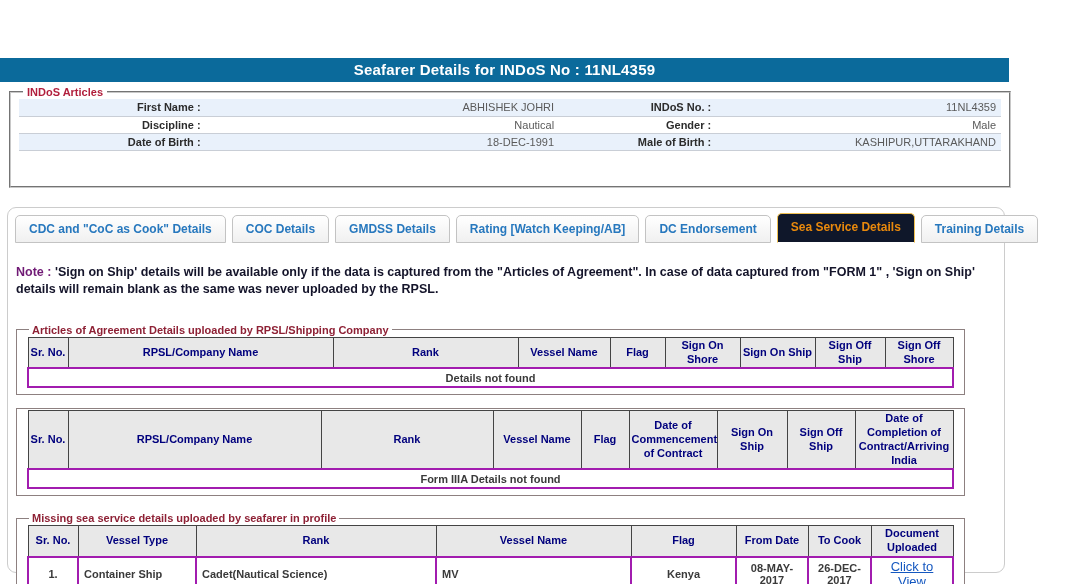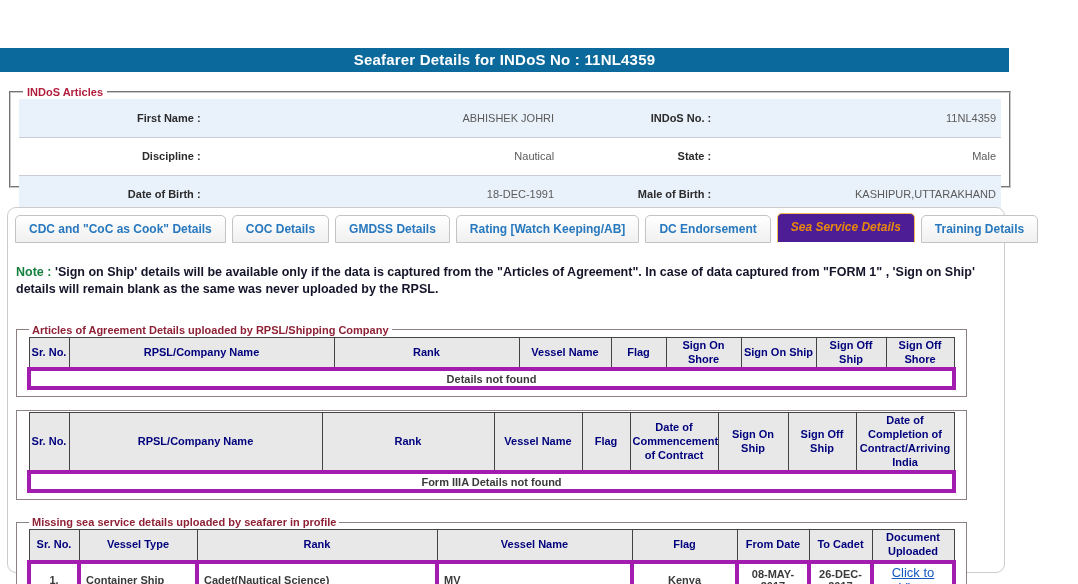--- a/index.html
+++ b/index.html
@@ -4,81 +4,80 @@
 <style>
   * { box-sizing: border-box; }
   html,body { margin:0; padding:0; background:#fff; }
   body {
     width:1078px; height:584px; overflow:hidden; position:relative;
     font-family:"Liberation Sans","DejaVu Sans",sans-serif;
   }
 
   
   .titlebar {
-    position:absolute; left:0; top:48px; width:1009px; height:24px;
+    position:absolute; left:0; top:58px; width:1009px; height:24px;
     background:#0B6A9B; color:#fff; font-size:15px; font-weight:bold;
     text-align:center; line-height:24px; letter-spacing:0.2px;
   }
 
   
   fieldset.indos {
     position:absolute; left:7px; top:86px; width:1002px; height:102px;
     border:2px groove #c8c8c8; padding:1px 8px 4px; background:#fff;
   }
   fieldset.indos legend {
     color:#B11E3C; font-weight:bold; font-size:11px; padding:0 4px; margin-left:4px;
   }
   table.indos-table { width:100%; border-collapse:collapse; font-size:11px; }
-  table.indos-table td { height:38px; border-bottom:1px solid #c9ced6; padding:0 5px; }
+  table.indos-table td { height:17px; border-bottom:1px solid #c9ced6; padding:0 5px; }
   table.indos-table tr.alt td { background:#E9F1FB; }
   td.lbl { font-weight:bold; color:#2b2b2b; text-align:right; white-space:nowrap; }
   td.val { color:#5a5a5a; text-align:right; }
   .c-l1 { width:19%; } .c-v1 { width:36%; } .c-l2 { width:16%; } .c-v2 { width:29%; }
 
   
   .tabpanel {
     position:absolute; left:7px; top:207px; width:998px; height:366px;
     border:1px solid #cccccc; border-radius:9px; background:#fff;
   }
   .tabs { padding:5px 0 0 7px; white-space:nowrap; }
   .tab {
     display:inline-block; margin-right:6px; padding:0 13px; height:28px; line-height:27px;
     font-size:12px; font-weight:bold; color:#2778BE; cursor:pointer;
     background:linear-gradient(#ffffff,#f0f0f0);
     border:1px solid #c3c3c3; border-radius:5px 5px 0 0; vertical-align:bottom;
   }
   .tab.active {
-    color:#E8890C; background:#4c1d95; border-color:#F0C050; border-bottom-color:#ffffff;
+    color:#E8890C; background:#0f172a; border-color:#F0C050; border-bottom-color:#ffffff;
     height:30px;
-    font-style:italic;
   }
 
   
   .note {
     margin:21px 16px 0 8px; font-size:12.5px; font-weight:bold; color:#14142a;
     line-height:1.35;
   }
-  .note .note-prefix { color:#15803d; }
+  .note .note-prefix { color:#701a75; }
 
   
   fieldset.sec {
     margin-left:8px; width:948px; border:1px solid #8d8080; padding:0 10px 6px; background:#fff;
   }
   fieldset.sec legend { color:#8E2135; font-weight:bold; font-size:11px; padding:0 3px; margin-left:2px; }
   .sec-aoa { margin-top:26px; }
   .sec-form1 { margin-top:13px; }
   .sec-missing { margin-top:16px; }
 
   table.dtable { border-collapse:collapse; table-layout:fixed; width:925px; margin:1px auto 0; border:1px solid #444; }
   table.dtable th {
     background:#E8E8E8; color:#00007D; font-size:11px; font-weight:bold;
     border:1px solid #444; padding:1px 2px; text-align:center; vertical-align:middle; line-height:1.25;
   }
   table.dtable td {
-    border:4px solid #a21caf; font-size:11px; font-weight:bold; color:#3a3a3a;
+    border:2px solid #a21caf; font-size:11px; font-weight:bold; color:#3a3a3a;
     padding:1px 5px; vertical-align:middle;
   }
   td.empty-msg { color:#E80000; text-align:center; font-size:12px; height:19px; }
   td.ctr { text-align:center; }
   a.doclink { color:#1558C0; font-size:13px; text-decoration:underline; font-weight:normal; }
 </style>
 </head>
 <body>
 
 <div class="titlebar">
@@ -97,21 +96,21 @@
     <tbody>
       <tr class="alt">
         <td class="lbl">First Name :</td>
         <td class="val">ABHISHEK JOHRI</td>
         <td class="lbl">INDoS No. :</td>
         <td class="val">11NL4359</td>
       </tr>
       <tr>
         <td class="lbl">Discipline :</td>
         <td class="val">Nautical</td>
-        <td class="lbl">State :</td>
+        <td class="lbl">Gender :</td>
         <td class="val">Male</td>
       </tr>
       <tr class="alt">
         <td class="lbl">Date of Birth :</td>
         <td class="val">18-DEC-1991</td>
         <td class="lbl">Male of Birth :</td>
         <td class="val">KASHIPUR,UTTARAKHAND</td>
       </tr>
     </tbody>
   </table>
@@ -211,21 +210,21 @@
           <col style="width:82px">
       </colgroup>
       <thead>
         <tr>
           <th>Sr. No.</th>
           <th>Vessel Type</th>
           <th>Rank</th>
           <th>Vessel Name</th>
           <th>Flag</th>
           <th>From Date</th>
-          <th>To Cadet</th>
+          <th>To Cook</th>
           <th>Document Uploaded</th>
         </tr>
       </thead>
       <tbody>
         <tr>
           <td class="ctr">1.</td>
           <td>Container Ship</td>
           <td>Cadet(Nautical Science)</td>
           <td>MV</td>
           <td class="ctr">Kenya</td>

